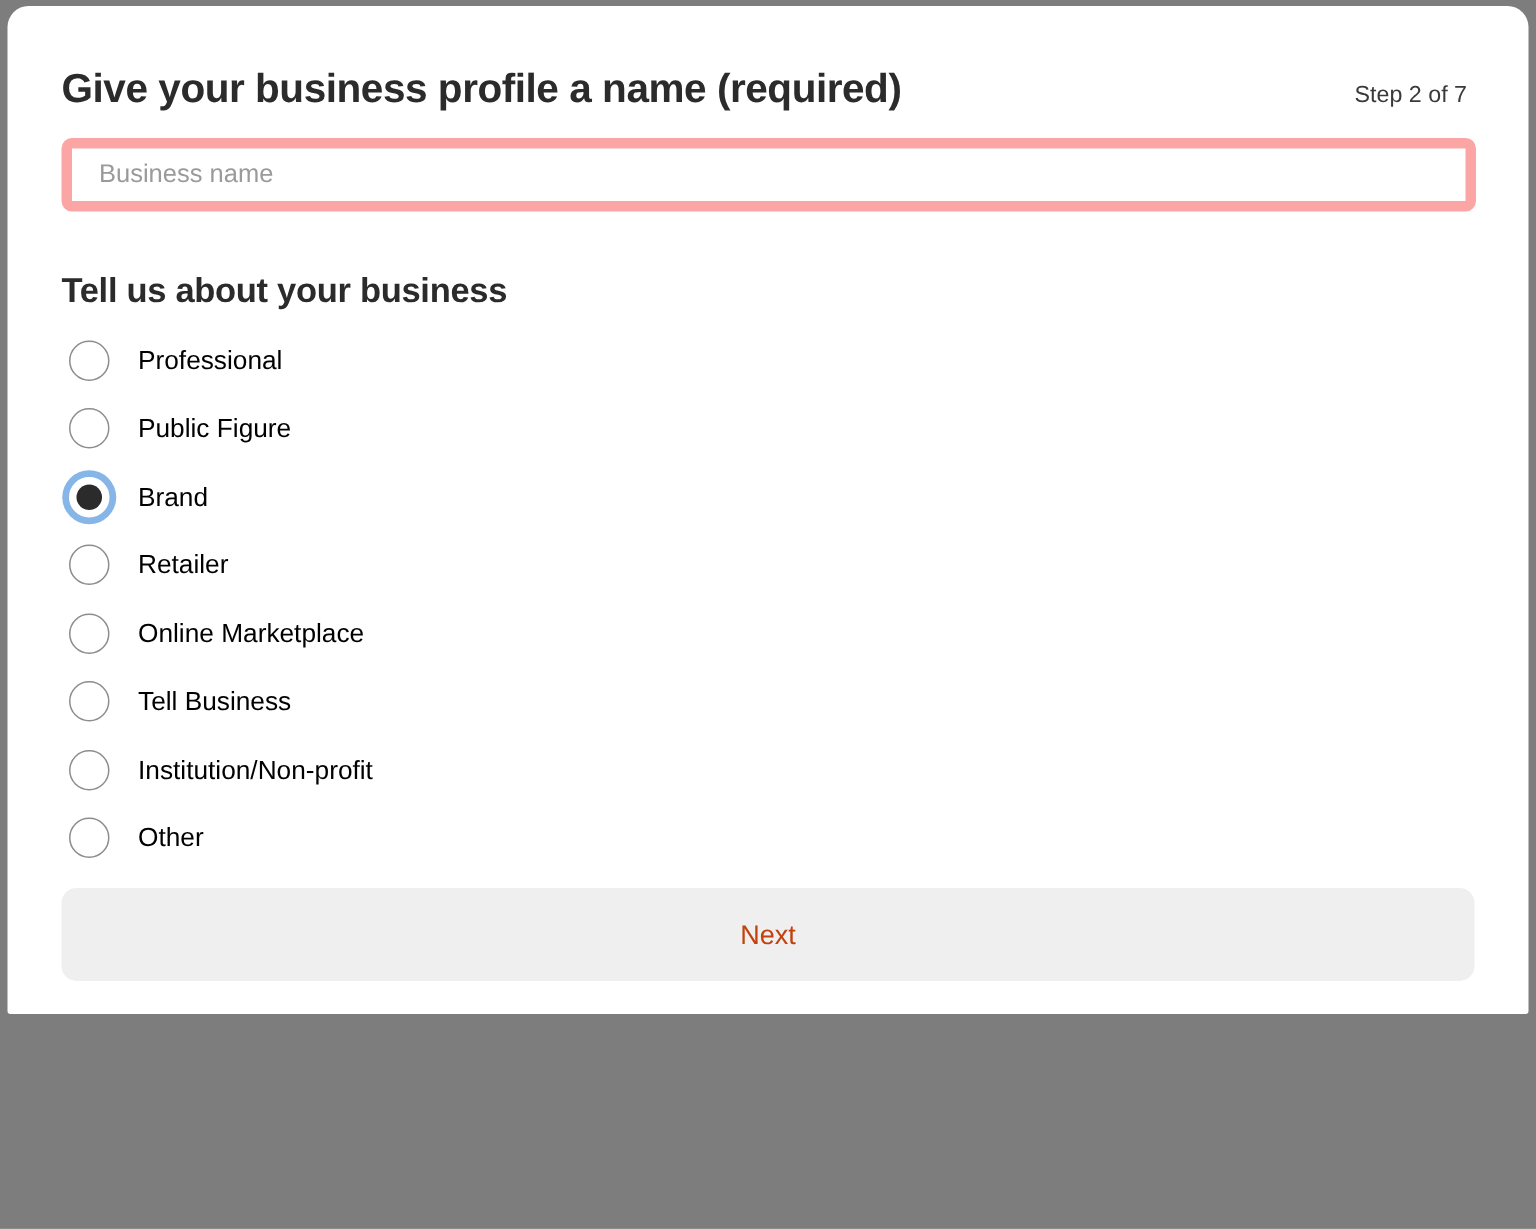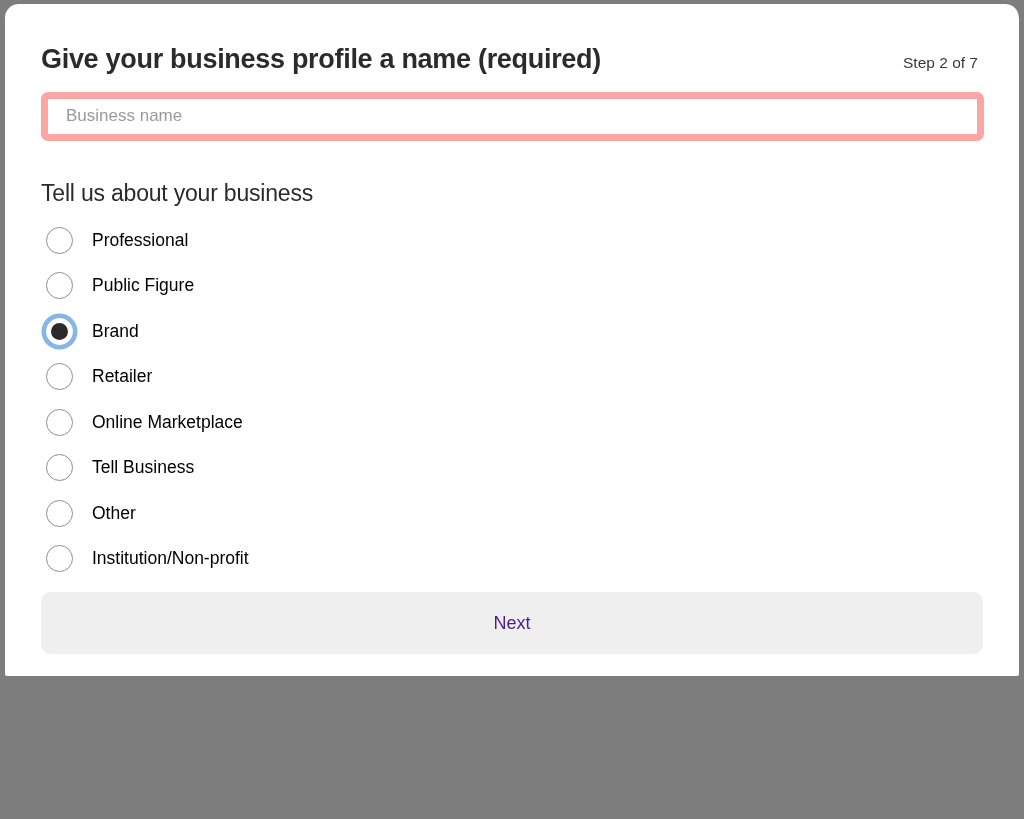--- a/index.html
+++ b/index.html
@@ -84,21 +84,21 @@
     border-radius: 7px;
     outline: none;
   }
   .name-input::placeholder {
     color: #9a9a9a;
   }
 
   
   .section-title {
     font-size: 23px;
-    font-weight: normal;
+    font-weight: bold;
     color: #2b2b2b;
     letter-spacing: -0.2px;
     margin: 0;
     padding-top: 39px;
   }
 
   
   .radio-list {
     margin-top: 11px;
   }
@@ -151,21 +151,21 @@
   }
   .next-button {
     display: block;
     width: 100%;
     height: 62px;
     background: #efefef;
     border: none;
     border-radius: 10px;
     font-family: "Liberation Sans", sans-serif;
     font-size: 18px;
-    color: #4c1d95;
+    color: #c2410c;
     cursor: default;
   }
 
   
   .frame-bottom {
     position: absolute;
     left: 0;
     bottom: 0;
     width: 1024px;
     height: 9px;
@@ -218,26 +218,26 @@
           <span class="radio-label">Online Marketplace</span>
         </div>
 
         <div class="radio-row">
           <span class="radio-mark"></span>
           <span class="radio-label">Tell Business</span>
         </div>
 
         <div class="radio-row">
           <span class="radio-mark"></span>
+          <span class="radio-label">Institution/Non-profit</span>
+        </div>
+
+        <div class="radio-row">
+          <span class="radio-mark"></span>
           <span class="radio-label">Other</span>
-        </div>
-
-        <div class="radio-row">
-          <span class="radio-mark"></span>
-          <span class="radio-label">Institution/Non-profit</span>
         </div>
 
       </div>
 
       <div class="footer">
         <button class="next-button">Next</button>
       </div>
 
     </div>
   </div>

